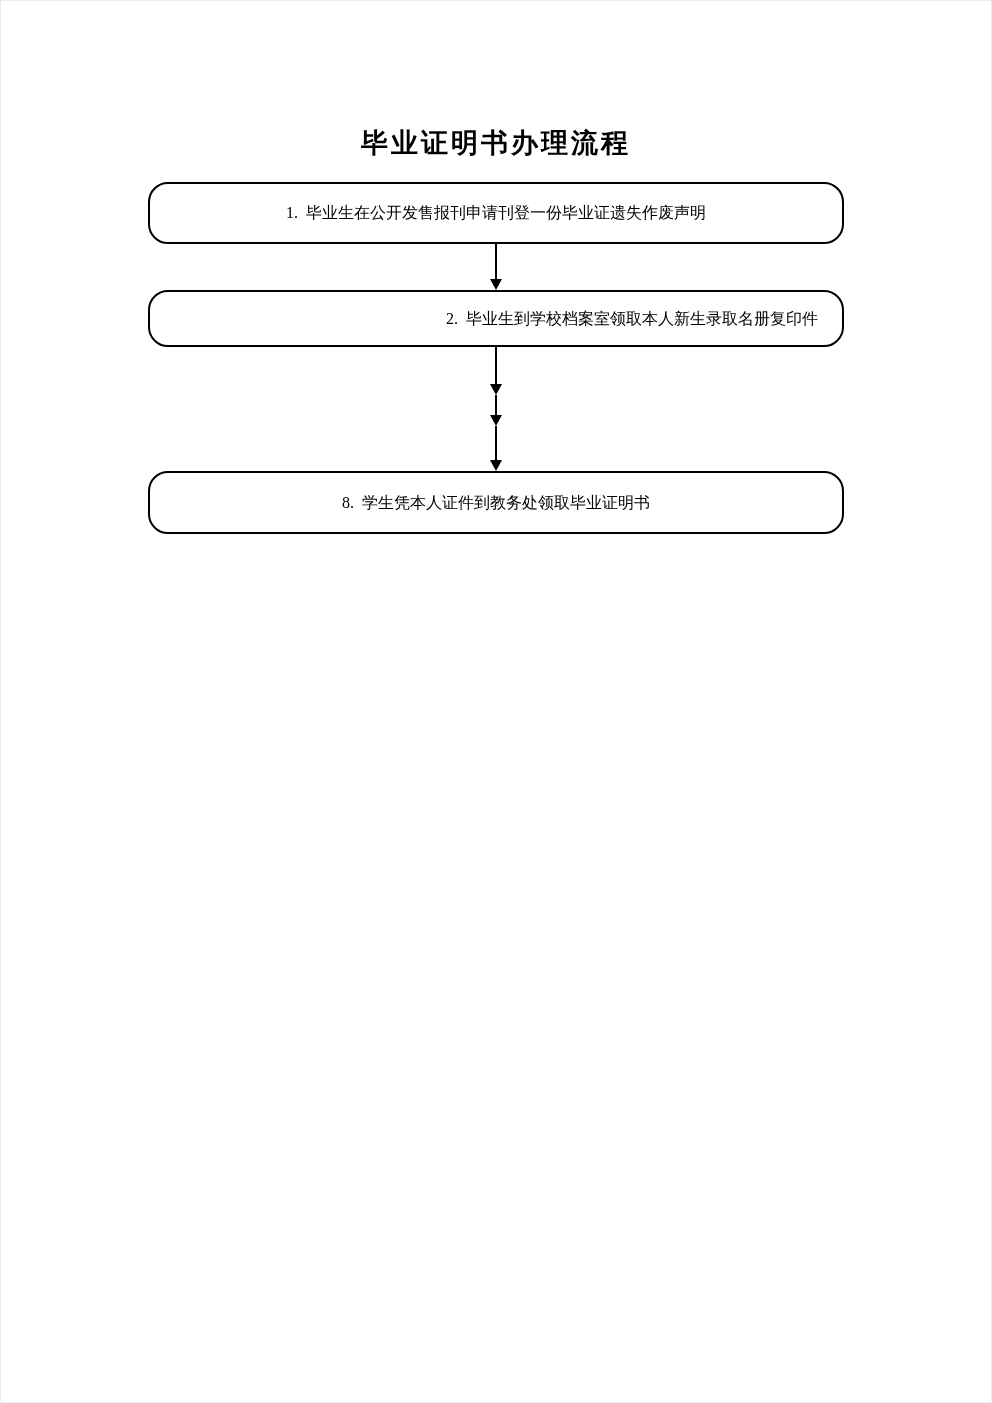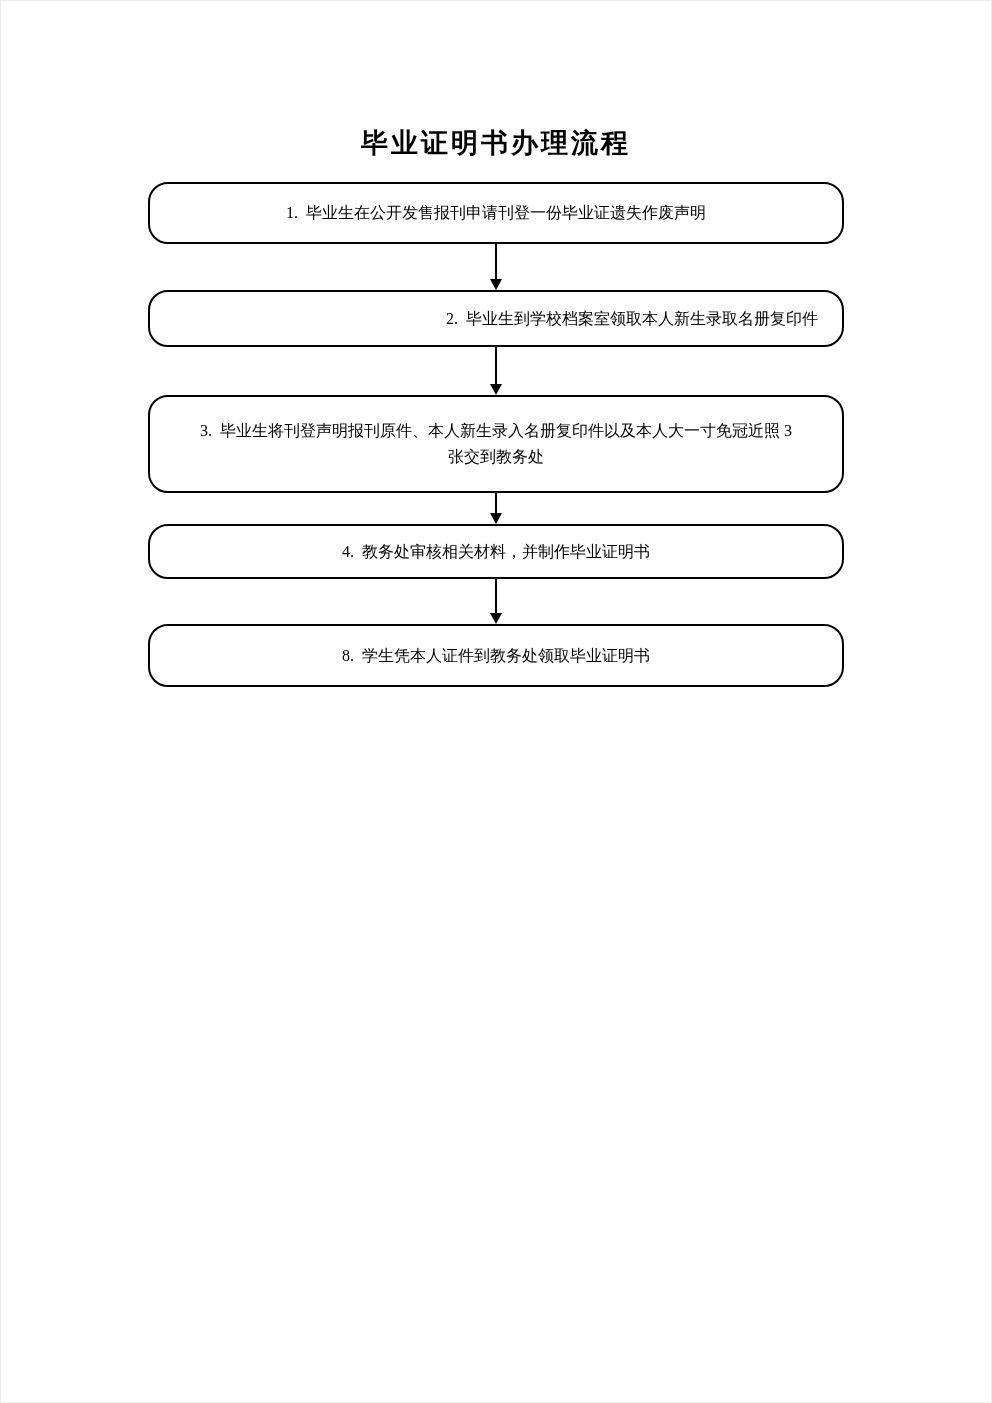--- a/index.html
+++ b/index.html
@@ -93,33 +93,26 @@
 
     <div class="box box-2">
       <span class="box-label">2.  毕业生到学校档案室领取本人新生录取名册复印件</span>
     </div>
 
     <div class="arrow arrow-2">
       <span class="shaft"></span>
       <span class="head"></span>
     </div>
 
-    <div class="box box-3">
-      <span class="box-label">3.  毕业生将刊登声明报刊原件、本人新生录入名册复印件以及本人大一寸免冠近照 3
-张交到教务处</span>
-    </div>
 
     <div class="arrow arrow-3">
       <span class="shaft"></span>
       <span class="head"></span>
     </div>
 
-    <div class="box box-4">
-      <span class="box-label">4.  教务处审核相关材料，并制作毕业证明书</span>
-    </div>
 
     <div class="arrow arrow-4">
       <span class="shaft"></span>
       <span class="head"></span>
     </div>
 
     <div class="box box-5">
       <span class="box-label">8.  学生凭本人证件到教务处领取毕业证明书</span>
     </div>
 

